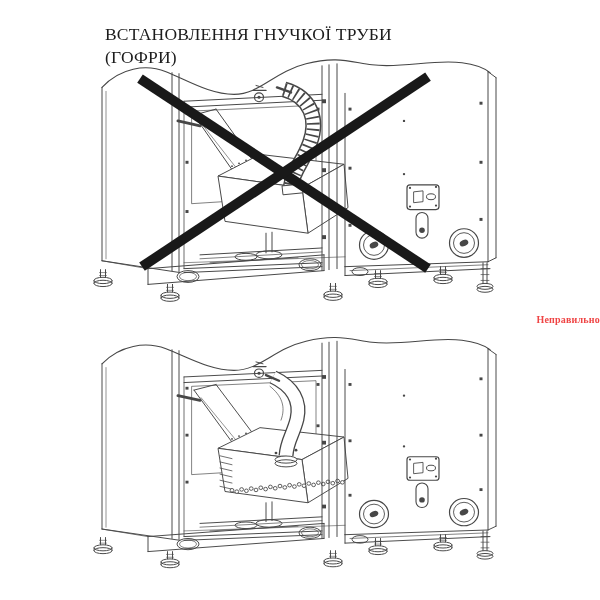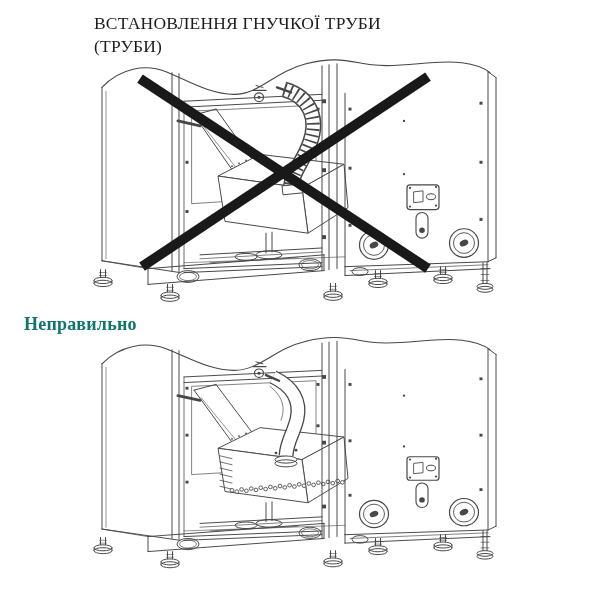--- a/index.html
+++ b/index.html
@@ -1,32 +1,32 @@
 <!DOCTYPE html>
 <html><head>
 <meta charset="utf-8">
 <style>
   html,body{margin:0;padding:0;background:#fff;}
   .page{position:relative;width:600px;height:600px;background:#fff;overflow:hidden;
         font-family:"Liberation Serif","DejaVu Serif",serif;}
-  .title{position:absolute;left:94px;top:12px;margin:0;font-size:17.5px;font-weight:400;
+  .title{position:absolute;left:94px;top:12px;margin:11px;font-size:17.5px;font-weight:400;
          line-height:1.32;letter-spacing:.2px;color:#1c1c1c;}
   .title span{display:block;}
   .fig{position:absolute;left:60px;margin:0;padding:0;}
   .fig svg{display:block;}
-  .caption{position:absolute;left:24px;width:576px;text-align:left;font-size:18px;
-           font-weight:700;color:#0f766e;letter-spacing:.2px;}
+  .caption{position:absolute;left:24px;width:576px;text-align:right;font-size:10px;
+           font-weight:700;color:#ef4444;letter-spacing:.2px;}
 </style>
 </head>
 <body>
 
 <div class="page">
   <h1 class="title">
       <span>ВСТАНОВЛЕННЯ ГНУЧКОЇ ТРУБИ</span>
-      <span>(ТРУБИ)</span>
+      <span>(ГОФРИ)</span>
     </h1>
 
   <figure class="fig" style="top:52px">
     <div>
         <svg viewBox="0 0 480 262" width="480" height="258" preserveAspectRatio="none">
           <g>
             <path d="M42,36 C60,16 86,12 106,20 C128,29 150,43 174,43 C200,43 214,20 246,12 C276,4 290,10 312,13 C342,17 374,7 402,11 C418,13 425,17 430,21" fill="none" stroke="#474747" stroke-width="1.1" stroke-linecap="round" stroke-linejoin="round"></path>
             <path d="M42,36 L42,212" fill="none" stroke="#474747" stroke-width="1" stroke-linecap="round" stroke-linejoin="round"></path>
             <path d="M46,40 L46,210" fill="none" stroke="#474747" stroke-width="0.6" stroke-linecap="round" stroke-linejoin="round"></path>
             <path d="M42,212 L120,224" fill="none" stroke="#474747" stroke-width="1" stroke-linecap="round" stroke-linejoin="round"></path>

